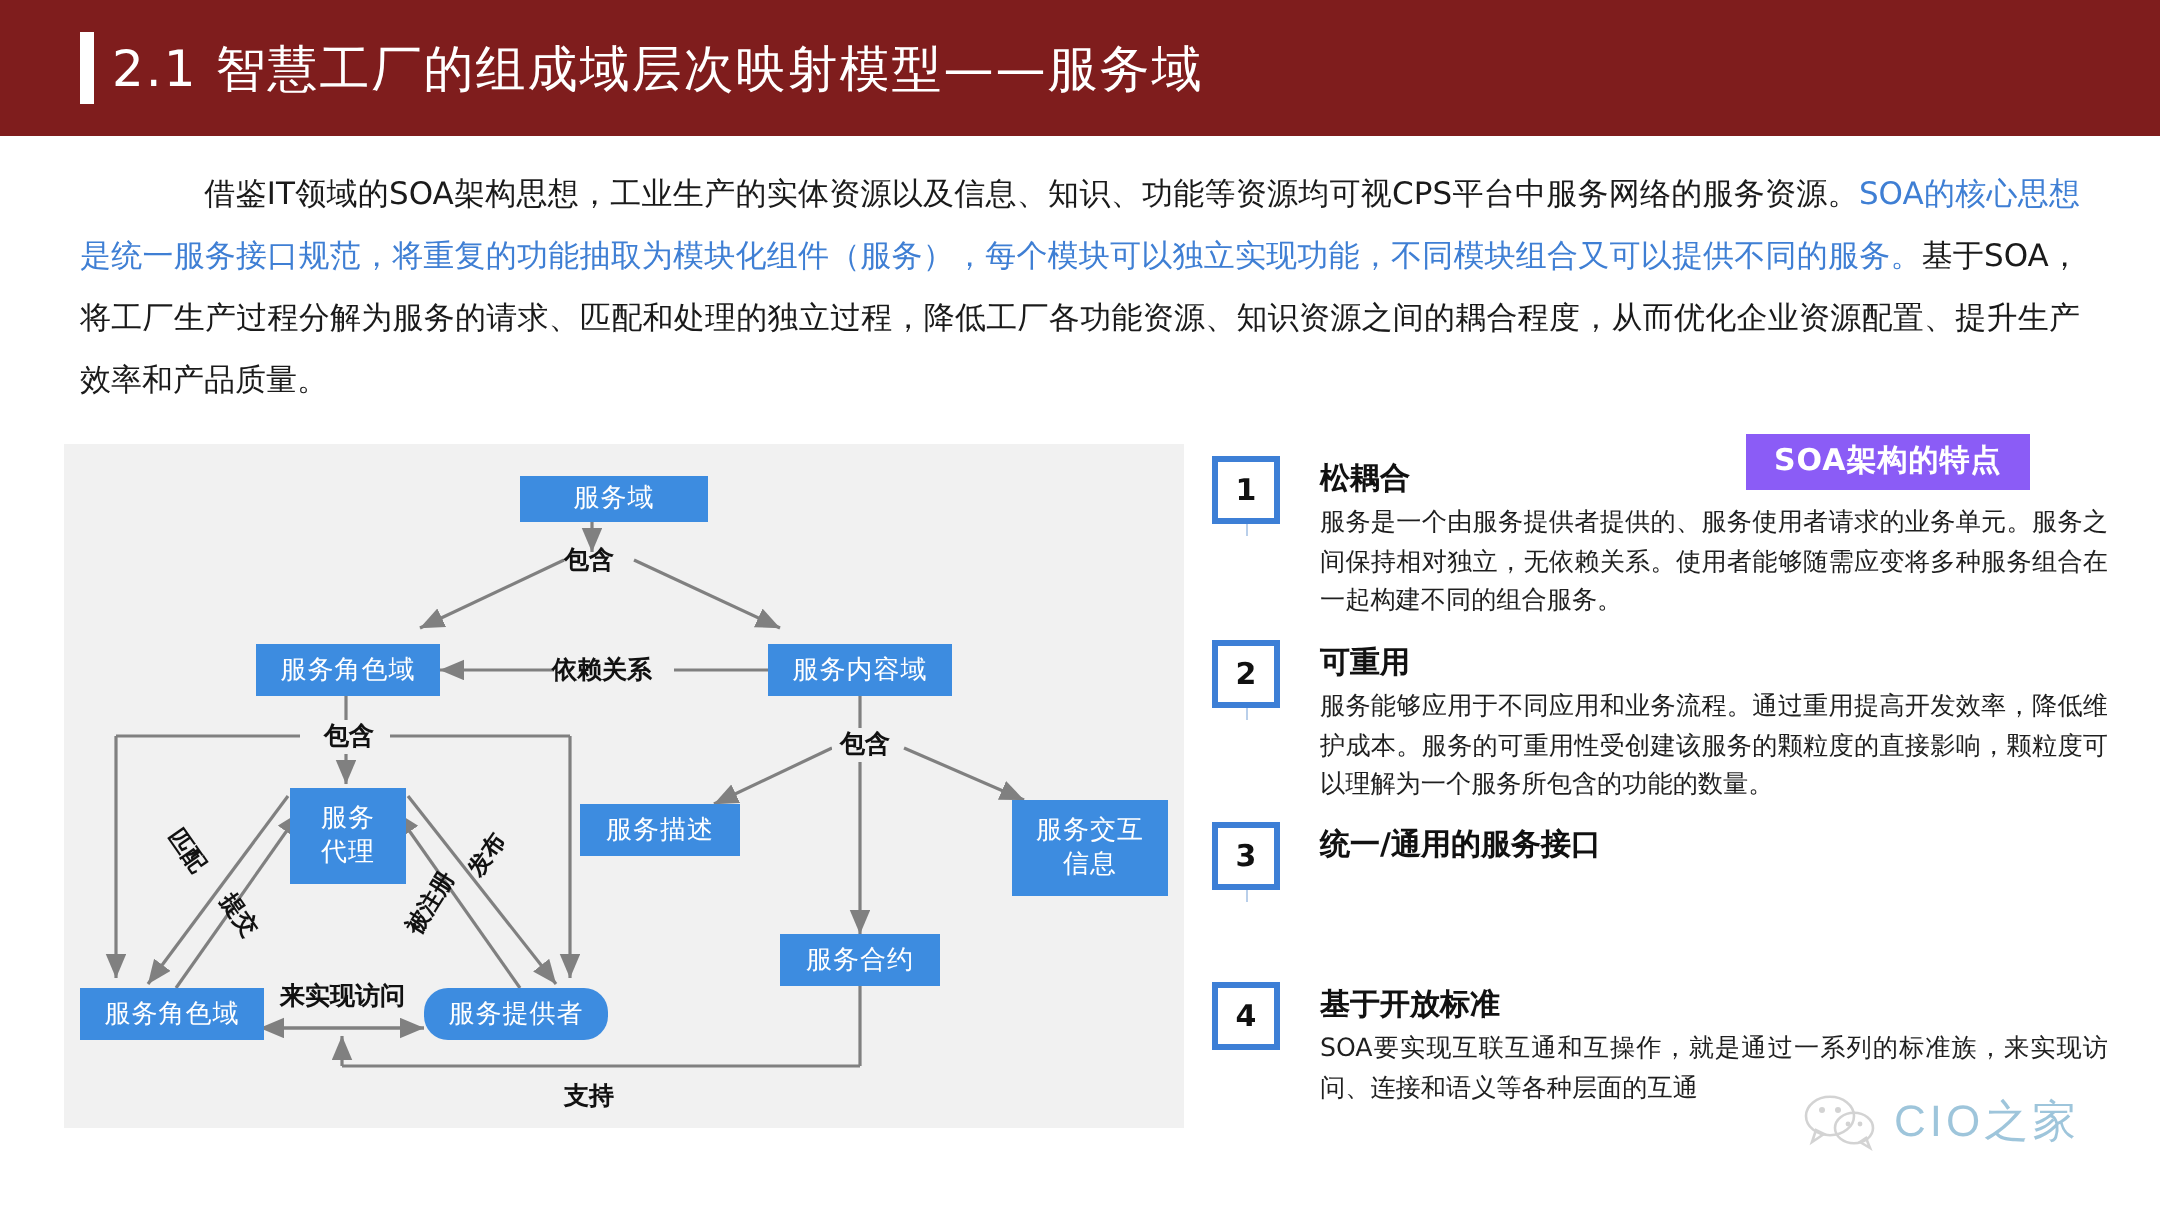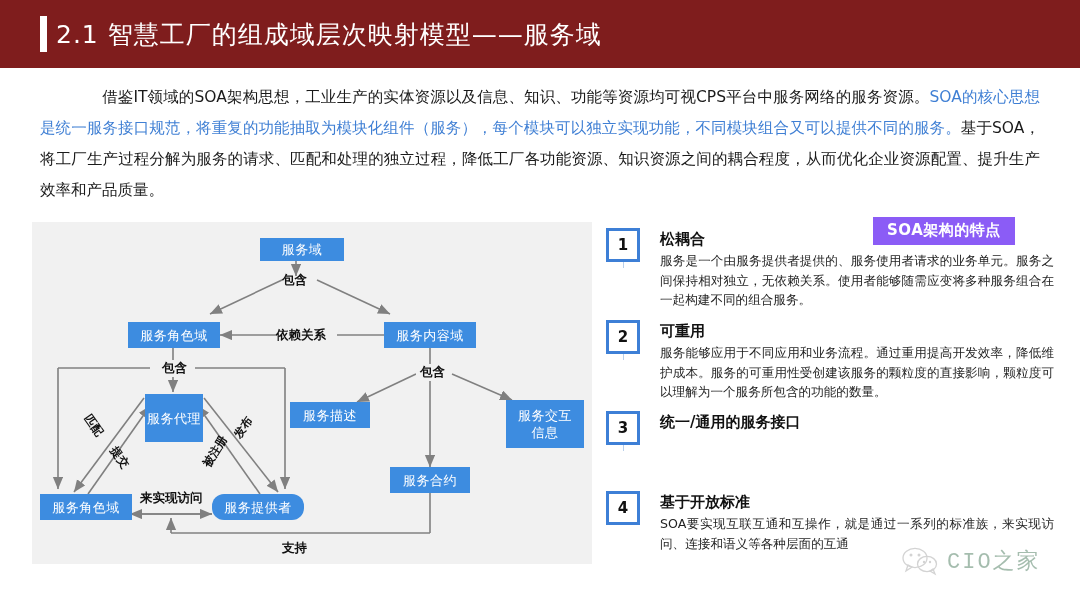--- a/index.html
+++ b/index.html
@@ -89,22 +89,22 @@
     font-size: 12.6px; color: #1f1f1f; line-height: 19.5px; text-align: justify;
     font-family: "DejaVu Sans", "Liberation Sans", sans-serif;
   }
 
   
   .watermark {
     position: absolute; left: 900px; top: 546px;
     display: flex; align-items: center; opacity: .38;
   }
   .wm-text {
-    font-size: 22px; color: #14532d; letter-spacing: 2px; margin-left: 7px;
-    font-family: Liberation Mono, monospace;
+    font-size: 22px; color: #0369a1; letter-spacing: 2px; margin-left: 7px;
+    font-family: Liberation Sans, sans-serif;
   }
 </style>
 </head>
 <body>
 
 <div class="page">
 
   <div class="header">
     <div class="header-accent"></div>
     <div class="header-title">2.1  智慧工厂的组成域层次映射模型——服务域</div>
@@ -160,33 +160,33 @@
 
         <line x1="98" y1="292" x2="180" y2="292" marker-end="url(#ah)"></line>
         <line x1="180" y1="292" x2="98" y2="292" marker-end="url(#ah)"></line>
 
         <line x1="398" y1="270" x2="398" y2="311"></line>
         <line x1="398" y1="311" x2="139" y2="311"></line>
         <line x1="139" y1="311" x2="139" y2="296" marker-end="url(#ah)"></line>
       </g>
     </svg>
 
-    <div class="node" style="left:228px; top:16px; width:84px; height:23px;">
+    <div class="node" style="left:228px; top:16px; width:94px; height:23px;">
       <span>服务域</span>
     </div>
 
     <div class="node" style="left:96px; top:100px; width:92px; height:26px;">
       <span>服务角色域</span>
     </div>
 
     <div class="node" style="left:352px; top:100px; width:92px; height:26px;">
       <span>服务内容域</span>
     </div>
 
-    <div class="node" style="left:113px; top:172px; width:58px; height:48px; flex-direction:row;">
+    <div class="node" style="left:113px; top:172px; width:58px; height:48px; flex-direction:column;">
       <span>服务</span>
       <span>代理</span>
     </div>
 
     <div class="node" style="left:8px; top:272px; width:92px; height:26px;">
       <span>服务角色域</span>
     </div>
 
     <div class="node" style="left:180px; top:272px; width:92px; height:26px;border-radius:12px;">
       <span>服务提供者</span>

